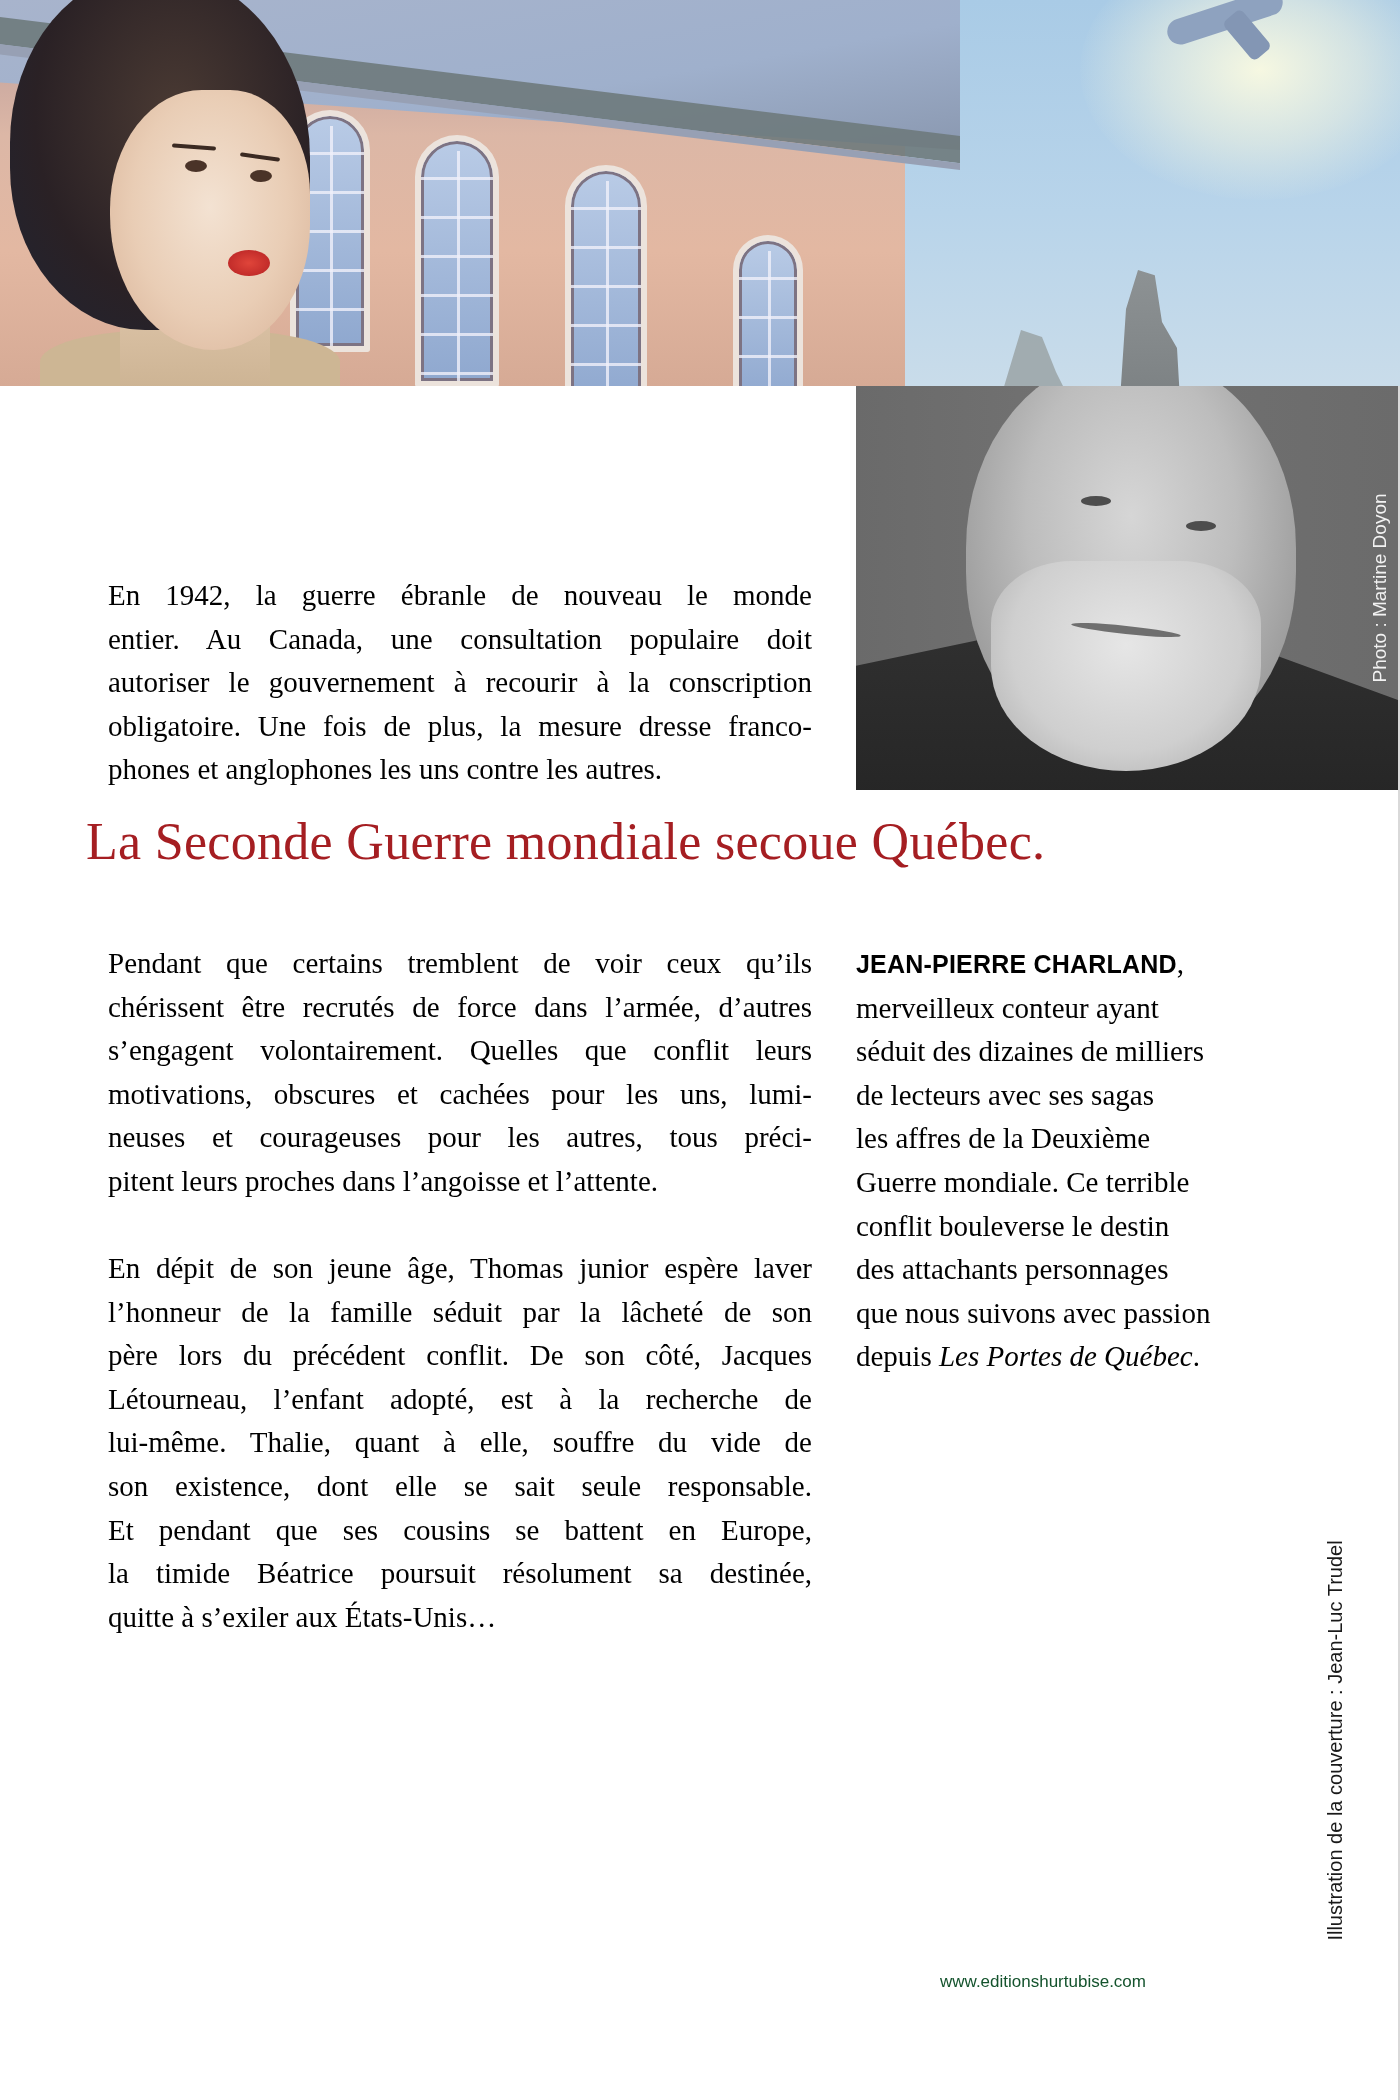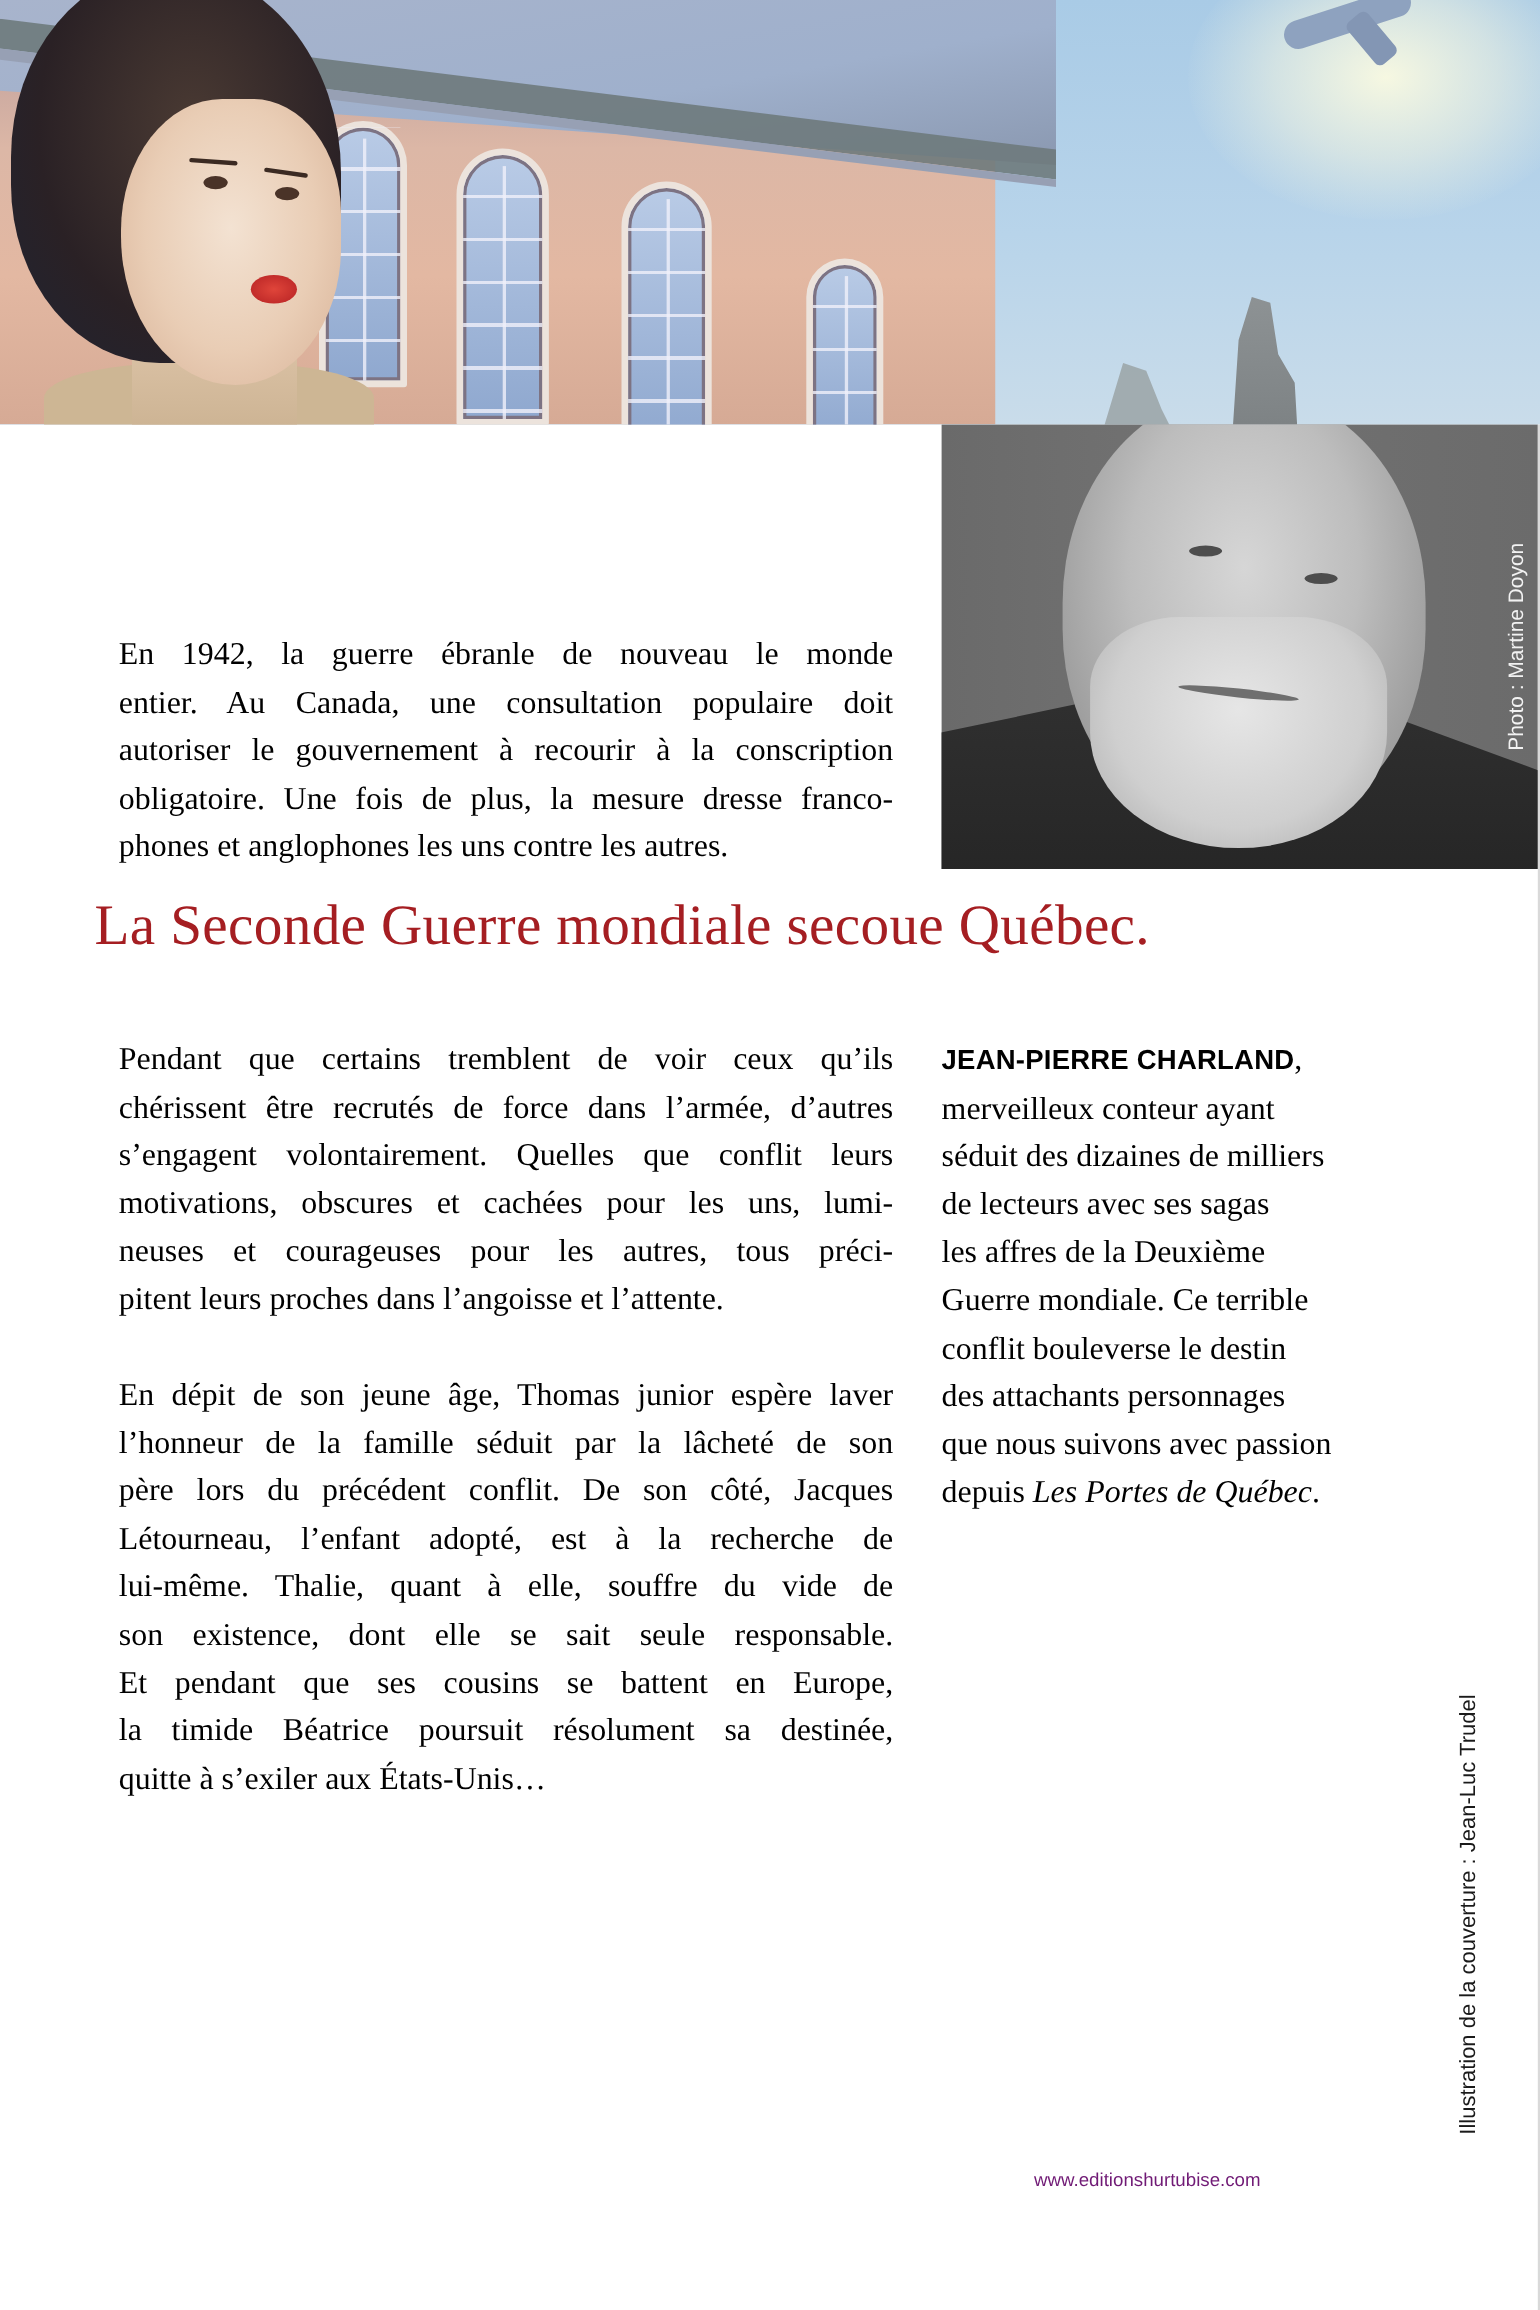--- a/index.html
+++ b/index.html
@@ -158,21 +158,21 @@
     .ill-credit-wrap {
       position: absolute; left: 1318px; top: 1525px; width: 34px; height: 430px;
       display: flex; align-items: center; justify-content: center;
     }
     .ill-credit-wrap span {
       display: block; transform: rotate(-90deg); white-space: nowrap;
       font-family: "Liberation Sans", "DejaVu Sans", sans-serif; font-size: 20px; color: #1a1a1a;
     }
     .website {
       position: absolute; left: 940px; top: 1972px;
-      font-family: "Liberation Sans", "DejaVu Sans", sans-serif; font-size: 17px; color: #701a75;
+      font-family: "Liberation Sans", "DejaVu Sans", sans-serif; font-size: 17px; color: #14532d;
     }
     .edge-line {
       position: absolute; left: 1398px; top: 386px; width: 2px; height: 1714px; background: #d9d9d9;
     }
     em { font-style: italic; }
   </style>
 </head>
 <body>
 
 <div class="illustration">

